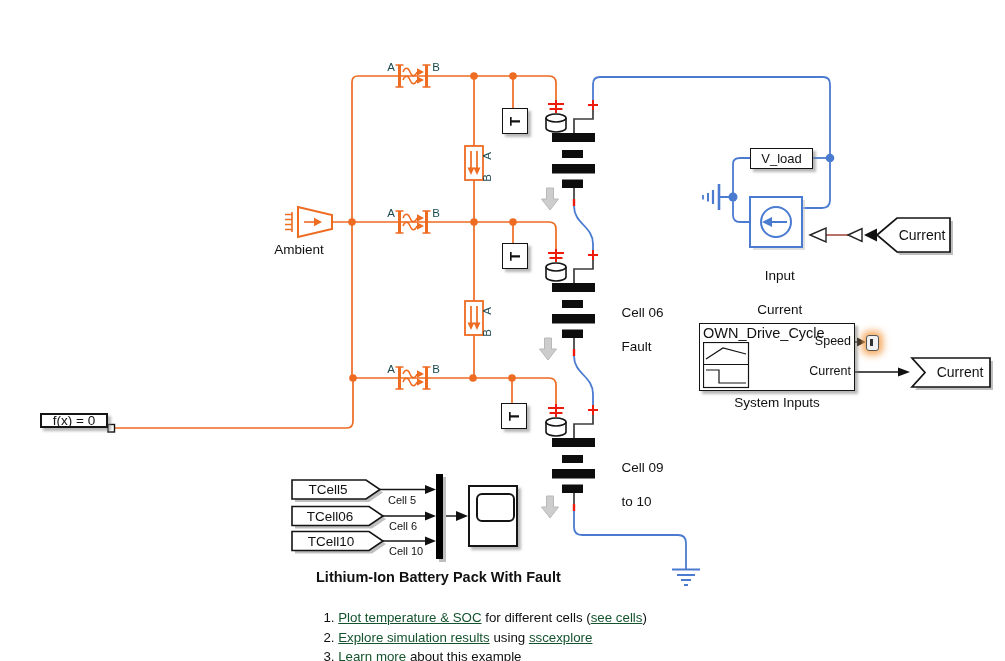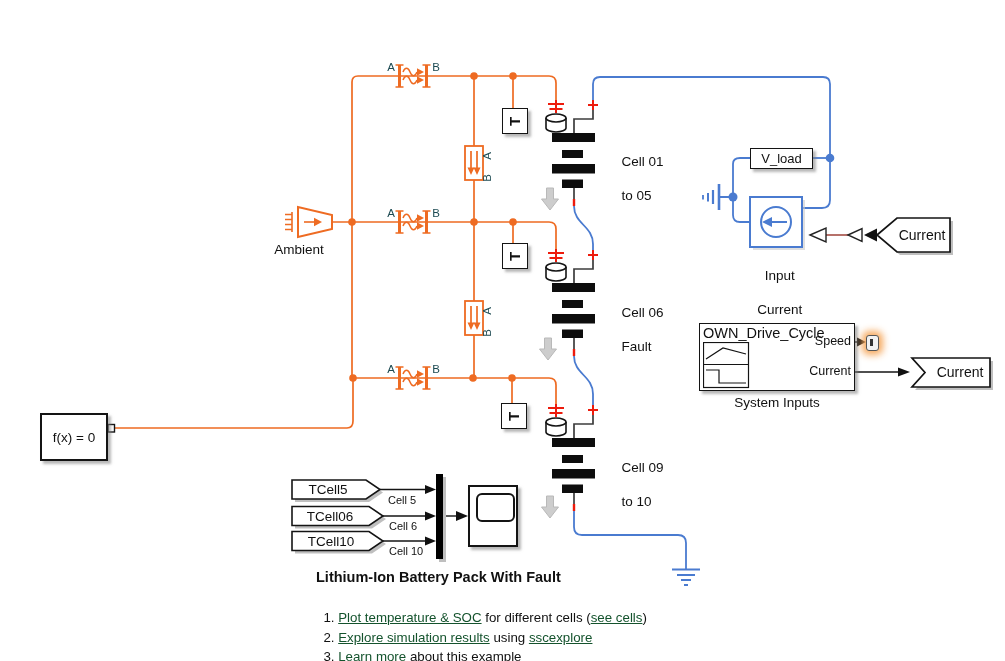--- a/index.html
+++ b/index.html
@@ -260,40 +260,36 @@
     <polygon points="468,516 456,511 456,521"></polygon>
   </g>
   <g>
     <rect x="439" y="477" width="7" height="85" fill="#BFBFBF"></rect>
     <rect x="436" y="474" width="7" height="85" fill="#000"></rect>
   </g>
 
   <rect x="108" y="424.5" width="6.5" height="7.5" fill="#fff" stroke="#141414" stroke-width="1.4"></rect>
 </svg>
 
-<div class="blk" style="left:40px;top:413px;width:68px;height:48px;border-width:2px;">
+<div class="blk" style="left:40px;top:413px;width:68px;height:15px;border-width:2px;">
   <span>f(x) = 0</span>
 </div>
 
 <div class="lbl ctr" style="left:264px;top:241px;width:70px;">Ambient</div>
 
 <div class="blk tsensor" style="left:502px;top:108px;">
   <span>T</span>
 </div>
 <div class="blk tsensor" style="left:502px;top:243px;">
   <span>T</span>
 </div>
 <div class="blk tsensor" style="left:501px;top:403px;">
   <span>T</span>
 </div>
 
-<div class="lbl" style="left:614px;top:136px;">
-  <span>Cell 01</span><br>
-  <span>to 05</span>
-</div>
 <div class="lbl" style="left:614px;top:287px;">
   <span>Cell 06</span><br>
   <span>Fault</span>
 </div>
 <div class="lbl" style="left:614px;top:442px;">
   <span>Cell 09</span><br>
   <span>to 10</span>
 </div>
 
 <div class="blk" style="left:750px;top:148px;width:63px;height:21px;font-size:13px;">

